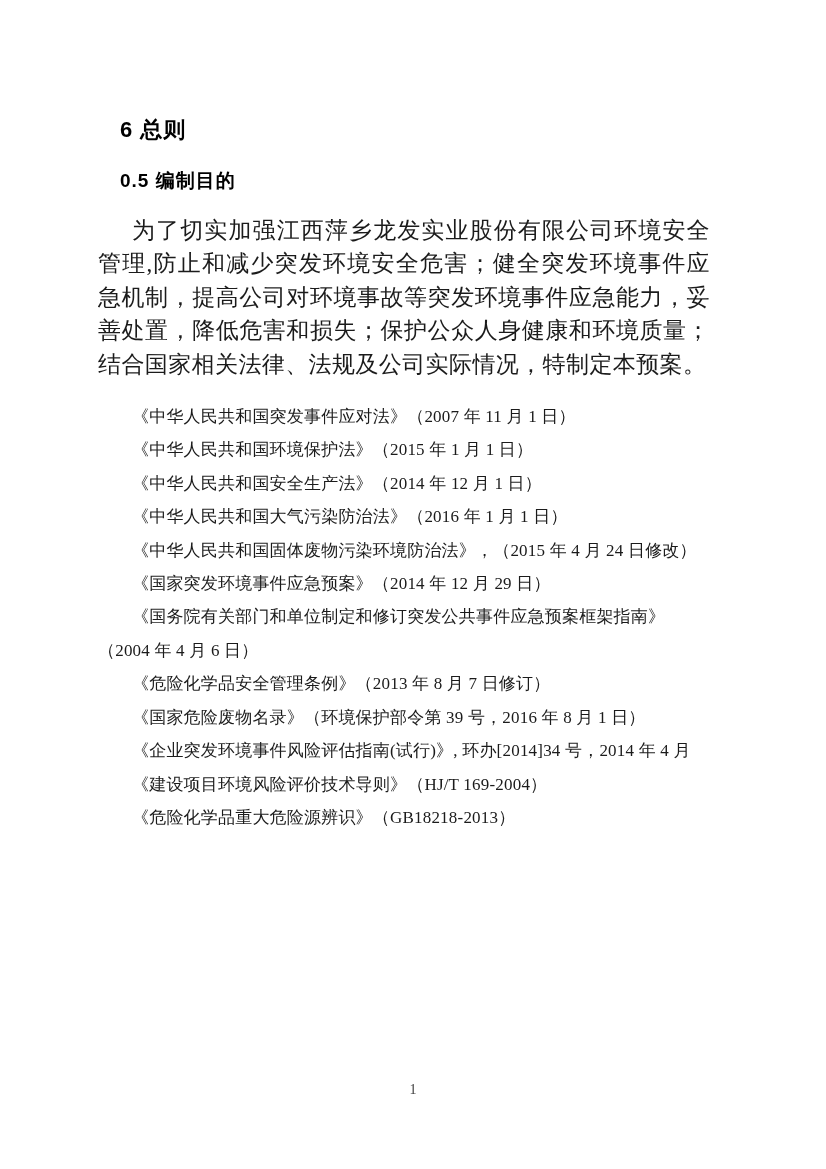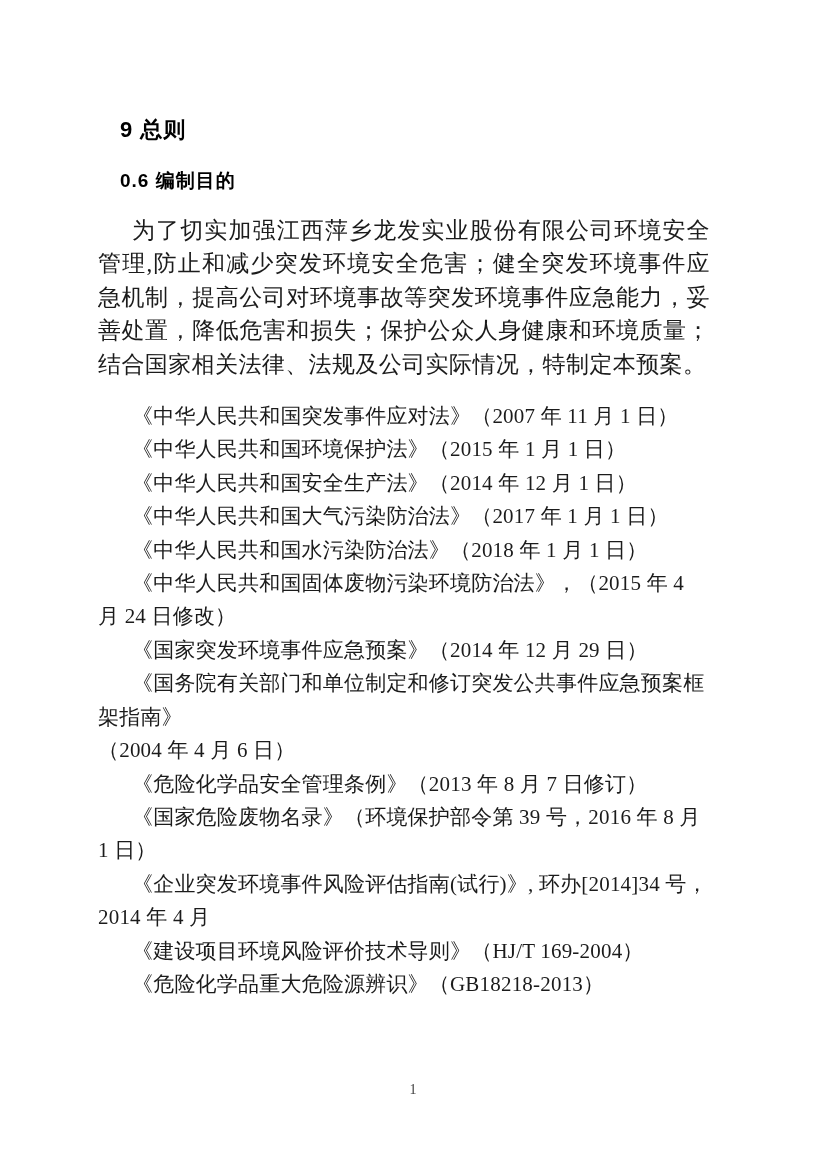--- a/index.html
+++ b/index.html
@@ -51,21 +51,21 @@
     text-align: justify;
     text-justify: inter-ideograph;
     text-indent: 34px;
     letter-spacing: 0.4px;
   }
   .refs {
     margin-top: 19px;
   }
   .ref {
     margin: 0;
-    font-size: 21px;
+    font-size: 17px;
     line-height: 33.4px;
     text-indent: 34px;
     white-space: pre-line;
     letter-spacing: 0.2px;
   }
   .page-number {
     position: absolute;
     left: 0;
     top: 1081px;
     width: 100%;
@@ -74,33 +74,32 @@
     line-height: 18px;
     color: #3c3c3c;
   }
 </style>
 </head>
 <body>
 
 <div class="page">
   <div class="content">
 
-    <h1 class="doc-h1">9 总则</h1>
+    <h1 class="doc-h1">6 总则</h1>
 
-    <h2 class="doc-h2">0.6 编制目的</h2>
+    <h2 class="doc-h2">0.5 编制目的</h2>
 
     <p class="body-para">为了切实加强江西萍乡龙发实业股份有限公司环境安全管理,防止和减少突发环境安全危害；健全突发环境事件应急机制，提高公司对环境事故等突发环境事件应急能力，妥善处置，降低危害和损失；保护公众人身健康和环境质量；结合国家相关法律、法规及公司实际情况，特制定本预案。</p>
 
 
     <div class="refs">
       <p class="ref">《中华人民共和国突发事件应对法》（2007 年 11 月 1 日）</p>
       <p class="ref">《中华人民共和国环境保护法》（2015 年 1 月 1 日）</p>
       <p class="ref">《中华人民共和国安全生产法》（2014 年 12 月 1 日）</p>
-      <p class="ref">《中华人民共和国大气污染防治法》（2017 年 1 月 1 日）</p>
-      <p class="ref">《中华人民共和国水污染防治法》（2018 年 1 月 1 日）</p>
+      <p class="ref">《中华人民共和国大气污染防治法》（2016 年 1 月 1 日）</p>
       <p class="ref">《中华人民共和国固体废物污染环境防治法》，（2015 年 4 月 24 日修改）</p>
       <p class="ref">《国家突发环境事件应急预案》（2014 年 12 月 29 日）</p>
       <p class="ref">《国务院有关部门和单位制定和修订突发公共事件应急预案框架指南》
 （2004 年 4 月 6 日）</p>
       <p class="ref">《危险化学品安全管理条例》（2013 年 8 月 7 日修订）</p>
       <p class="ref">《国家危险废物名录》（环境保护部令第 39 号，2016 年 8 月 1 日）</p>
       <p class="ref">《企业突发环境事件风险评估指南(试行)》, 环办[2014]34 号，2014 年 4 月</p>
       <p class="ref">《建设项目环境风险评价技术导则》（HJ/T 169-2004）</p>
       <p class="ref">《危险化学品重大危险源辨识》（GB18218-2013）</p>
     </div>

